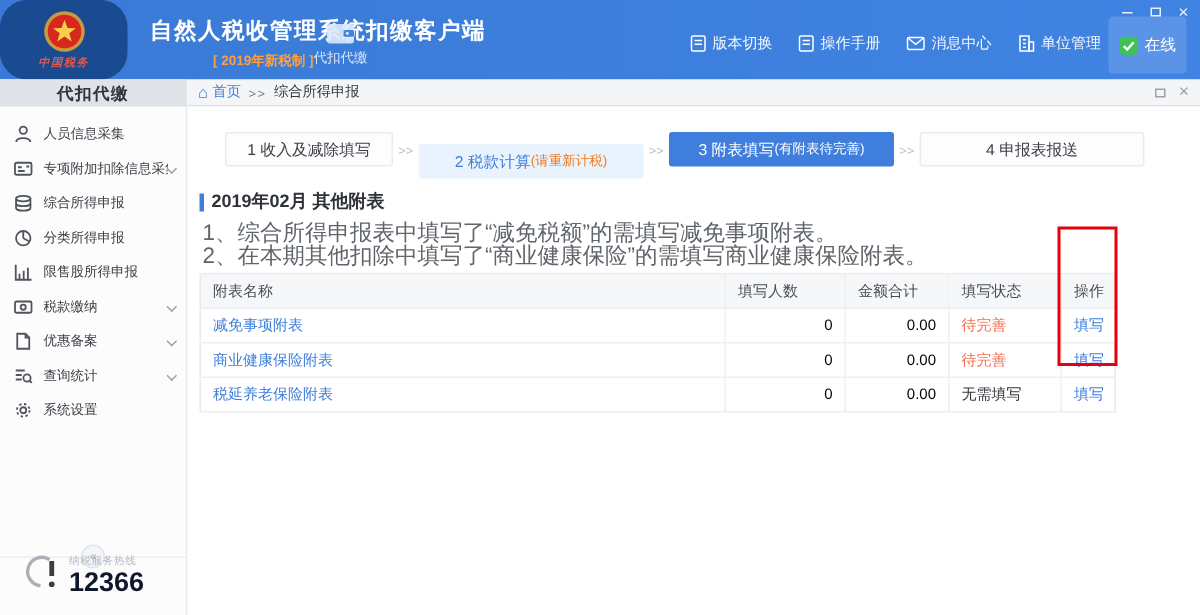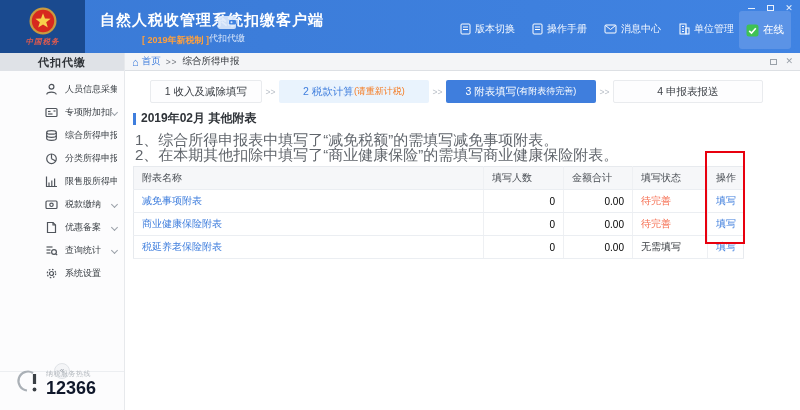--- a/index.html
+++ b/index.html
@@ -2,38 +2,38 @@
 <html><head>
 <meta charset="utf-8">
 <style>
   * { margin:0; padding:0; box-sizing:border-box; }
   html,body { width:800px; height:410px; }
   body { font-family:"Liberation Sans","DejaVu Sans",sans-serif; background:#fff; overflow:hidden; position:relative; }
   .app { position:absolute; inset:0; }
 
   
   .header { position:absolute; left:0; top:0; width:800px; height:53px; background:linear-gradient(90deg,#3a7ad6,#4083e2); }
-  .logo-panel { position:absolute; left:0; top:0; width:85px; height:53px; background:#1a4a8f; display:flex; flex-direction:column; align-items:center; justify-content:center; gap:1px; }
+  .logo-panel { position:absolute; left:0; top:0; width:85px; height:53px; background:#1a4a8f; display:flex; flex-direction:column; align-items:center; justify-content:center; gap:1px;border-radius:18px; }
   .logo-caption { font-size:7.5px; color:#e05a4e; font-style:italic; font-weight:bold; letter-spacing:1px; }
   .app-title { position:absolute; left:100px; top:11px; color:#fff; font-size:15px; font-weight:bold; letter-spacing:1px; }
   .app-subtitle { position:absolute; left:142px; top:34px; color:#ffa03c; font-size:9px; font-weight:bold; }
   .mode-tab { position:absolute; left:205px; top:8px; width:44px; height:42px; display:flex; flex-direction:column; align-items:center; justify-content:center; gap:2px; cursor:pointer; }
   .mode-tab span { color:#d9e6fa; font-size:9px; }
   .top-nav { position:absolute; right:66px; top:22px; display:flex; align-items:center; gap:17px; }
   .nav-item { display:flex; align-items:center; gap:4px; color:#f2f7ff; font-size:10px; cursor:pointer; white-space:nowrap; }
   .online-badge { position:absolute; right:9px; top:11px; width:52px; height:38px; background:#5b93e6; border-radius:3px; display:flex; align-items:center; justify-content:center; gap:4px; color:#fff; font-size:10.5px; cursor:pointer;font-family:Liberation Mono, monospace; }
   .win-controls { position:absolute; right:6px; top:3px; display:flex; align-items:center; gap:9px; }
   .win-controls .wc { color:#eaf1fc; font-size:9px; line-height:9px; cursor:pointer; display:flex; align-items:center; justify-content:center; width:10px; height:10px; }
   .wc-min-bar { display:inline-block; width:7px; height:1px; background:#eaf1fc; }
   .wc-restore-sq { display:inline-block; width:7px; height:6px; border:1px solid #eaf1fc; }
 
   
   .sidebar { position:absolute; left:0; top:53px; width:125px; bottom:0; background:#fcfcfd; border-right:1px solid #e7e9ec; }
   .side-header { height:18px; background:#dfe2e7; color:#2f3338; font-size:11px; font-weight:bold; display:flex; align-items:center; justify-content:center; letter-spacing:1px; }
-  .menu { list-style:none; padding-top:7px;padding-left:36px; }
+  .menu { list-style:none; padding-top:7px; }
   .menu li { height:23px; display:flex; align-items:center; padding:0 7px 0 9px; cursor:pointer; color:#3b4046; font-size:9px; white-space:nowrap; }
   .menu li .mi { width:13px; height:13px; margin-right:7px; flex:0 0 13px; }
   .menu li .lbl { overflow:hidden; }
   .chev { margin-left:auto; width:5px; height:5px; border-right:1px solid #9aa0a8; border-bottom:1px solid #9aa0a8; transform:rotate(45deg); flex:0 0 5px; }
   .collapse-row { position:absolute; left:0; top:310px; width:100%; height:16px; }
   .collapse-row::before { content:""; position:absolute; left:0; right:0; top:8px; border-top:1px solid #eceef1; }
   .collapse-btn { position:absolute; left:54px; top:0; width:16px; height:16px; border-radius:50%; background:#f4f5f7; border:1px solid #e0e3e7; color:#9aa0a8; font-size:8px; line-height:13px; text-align:center; cursor:pointer; }
   .hotline { position:absolute; left:12px; bottom:12px; display:flex; align-items:center; gap:4px; }
   .hotline-txt { display:flex; flex-direction:column; }
   .hotline-label { font-size:7px; color:#b3b8be; letter-spacing:0.5px; }
@@ -48,21 +48,21 @@
   .panel-controls { margin-left:auto; display:flex; align-items:center; gap:8px; }
   .pc-restore { width:7px; height:6px; border:1px solid #9aa1a9; cursor:pointer; }
   .pc-close { color:#9aa1a9; font-size:9px; cursor:pointer; line-height:9px; }
 
   
   .main { position:absolute; left:125px; top:71px; right:0; bottom:0; background:#fff; padding:9px 8px 0 8px; }
   .steps { display:flex; align-items:center; margin-left:17px; }
   .step { height:23px; width:150px; display:flex; align-items:center; justify-content:center; font-size:10.5px; border-radius:2px; cursor:pointer; white-space:nowrap; }
   .step.normal { background:#fdfdfe; border:1px solid #e9ebee; color:#3c4046; }
   .step.first { width:112px; }
-  .step.highlight { background:#e9f3fd; color:#3f7edd; }
+  .step.highlight { background:#e9f3fd; color:#3f7edd;margin-top:16px; }
   .step.highlight .note { color:#f57a20; }
   .step.active { background:#3f7edd; color:#fff; }
   .step .note { font-size:9px; }
   .step-sep { width:17px; text-align:center; color:#b9bfc7; font-size:8.5px; letter-spacing:0; flex:0 0 17px; }
 
   .period-title { margin-top:7px; display:flex; align-items:center; }
   .period-bar { width:3px; height:12px; background:#3f7edd; margin-right:5px; }
   .period-text { font-size:12px; font-weight:bold; color:#2f3338; }
   .notes { margin:5px 0 0 2px; }
   .notes div { font-size:15px; color:#60656b; line-height:15px; }

